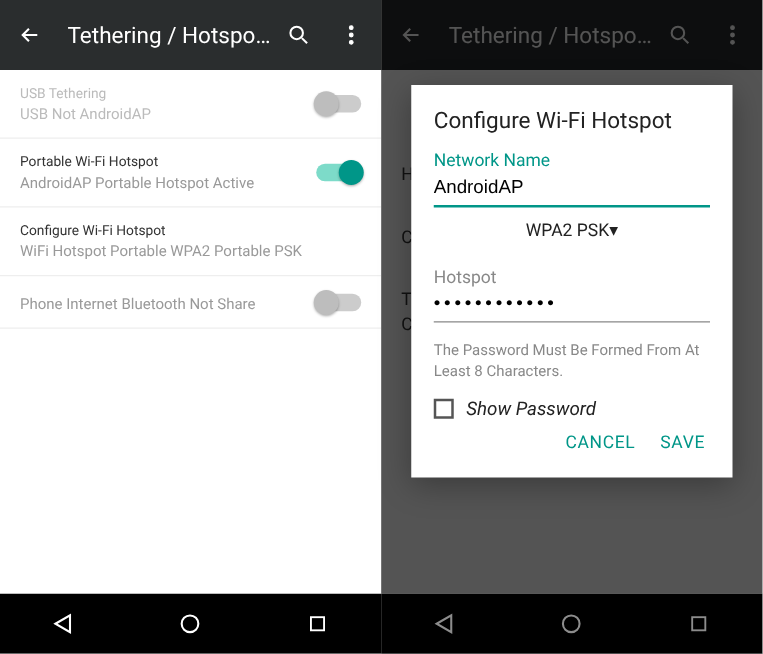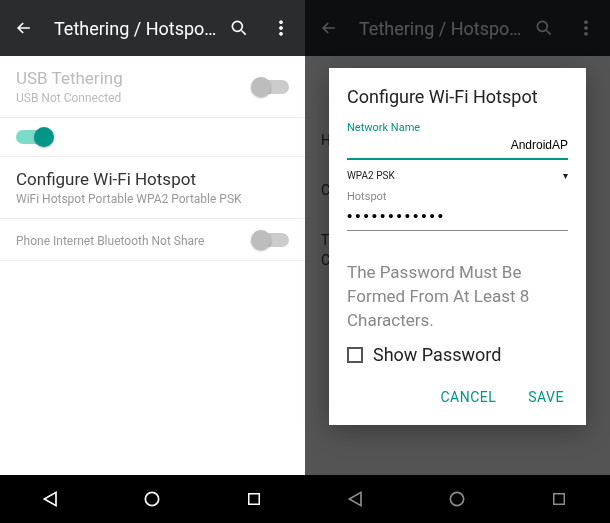--- a/index.html
+++ b/index.html
@@ -7,44 +7,44 @@
   .container { display: flex; width: 610px; height: 523px; }
   .phone { width: 305px; height: 523px; position: relative; background: #fafafa; display: flex; flex-direction: column; }
   .toolbar { background: #2a2d2e; height: 56px; display: flex; align-items: center; padding: 0 12px; color: #fff; }
   .toolbar .title { flex: 1; font-size: 18px; margin-left: 18px; overflow: hidden; white-space: nowrap; text-overflow: ellipsis; }
   .toolbar .icon { width: 24px; height: 24px; display: flex; align-items: center; justify-content: center; }
   .toolbar .icon svg { stroke: #fff; fill: none; }
   .toolbar .actions { display: flex; gap: 18px; margin-left: 8px; }
   .settings-list { flex: 1; background: #fff; overflow: hidden; }
   .row { padding: 12px 16px; border-bottom: 1px solid #eee; display: flex; align-items: center; }
   .row .texts { flex: 1; }
-  .row .primary { font-size: 17px; color: #333; }
+  .row .primary { font-size: 11px; color: #333; }
   .row .secondary { font-size: 12px; color: #999; margin-top: 3px; }
   .row.disabled .primary, .row.disabled .secondary { color: #bbb; }
   .toggle { width: 36px; height: 14px; border-radius: 7px; background: #ccc; position: relative; }
   .toggle .knob { width: 20px; height: 20px; border-radius: 50%; background: #bdbdbd; position: absolute; top: -3px; left: -2px; box-shadow: 0 1px 2px rgba(0,0,0,0.3); }
   .toggle.on { background: #7ddbc9; }
   .toggle.on .knob { background: #009688; left: 18px; }
   .navbar { background: #000; height: 48px; display: flex; align-items: center; justify-content: space-around; }
   .navbar .navicon { width: 22px; height: 22px; display: flex; align-items: center; justify-content: center; }
   .navbar svg { stroke: #fff; fill: none; stroke-width: 2; }
   
   .overlay { position: absolute; inset: 0; background: rgba(0,0,0,0.45); }
   .phone.right .toolbar, .phone.right .settings-list { filter: brightness(0.6); }
   .dialog { position: absolute; top: 68px; left: 24px; right: 24px; background: #fff; box-shadow: 0 6px 24px rgba(0,0,0,0.3); padding: 18px 18px 14px 18px; }
   .dialog h2 { font-size: 18px; font-weight: 400; color: #222; margin-bottom: 14px; }
-  .field-label { font-size: 11px; color: #009688; margin-top: 0; }
+  .field-label { font-size: 14px; color: #009688; margin-top: 12px; }
   .field-label.muted { color: #888; }
-  .field-input { width: 100%; border: none; border-bottom: 2px solid #009688; font-size: 12px; padding: 4px 0 6px 0; outline: none; background: transparent; margin-bottom: 6px; text-align: right; }
-  .field-select { width: 100%; display: flex; justify-content: space-between; align-items: center; border-bottom: 1px solid transparent; font-size: 10px; padding: 4px 0 8px 0; color: #222; }
+  .field-input { width: 100%; border: none; border-bottom: 2px solid #009688; font-size: 15px; padding: 4px 0 6px 0; outline: none; background: transparent; margin-bottom: 6px; }
+  .field-select { width: 100%; display: flex; justify-content: center; align-items: center; border-bottom: 1px solid transparent; font-size: 14px; padding: 4px 0 8px 0; color: #222; }
   .field-pass { width: 100%; border: none; border-bottom: 1px solid #888; font-size: 15px; padding: 4px 0 6px 0; outline: none; letter-spacing: 3px; margin-bottom: 6px; }
-  .hint { font-size: 17px; color: #888; margin: 24px 0 12px 0; line-height: 1.4; }
-  .checkbox-row { display: flex; align-items: center; gap: 10px; font-size: 18px; color: #222; margin-bottom: 18px; }
+  .hint { font-size: 12px; color: #888; margin: 8px 0 12px 0; line-height: 1.4; }
+  .checkbox-row { display: flex; align-items: center; gap: 10px; font-size: 15px; color: #222; margin-bottom: 4px; font-style: italic; }
   .checkbox { width: 16px; height: 16px; border: 2px solid #555; }
-  .dialog-actions { display: flex; justify-content: flex-end; gap: 24px; }
+  .dialog-actions { display: flex; justify-content: flex-end; gap: 12px; }
   .dialog-actions .btn { font-size: 14px; color: #009688; padding: 6px 4px; letter-spacing: .5px; }
   .frag { position: absolute; left: 16px; font-size: 14px; color: #333; }
 </style>
 </head>
 <body>
 
 <div class="container">
 
   <div class="phone left">
     <div class="toolbar">
@@ -68,27 +68,31 @@
               <circle cx="12" cy="19" r="1.8" fill="#fff"></circle>
             </svg>
         </div>
       </div>
     </div>
 
     <div class="settings-list">
       <div class="row disabled">
         <div class="texts">
           <div class="primary">USB Tethering</div>
-          <div class="secondary">USB Not Connected</div>
+          <div class="secondary">USB Not AndroidAP</div>
         </div>
         <div class="toggle">
             <div class="knob"></div>
           </div>
       </div>
       <div class="row">
+        <div class="texts">
+          <div class="primary">Portable Wi-Fi Hotspot</div>
+          <div class="secondary">AndroidAP Portable Hotspot Active</div>
+        </div>
         <div class="toggle on">
             <div class="knob"></div>
           </div>
       </div>
       <div class="row">
         <div class="texts">
           <div class="primary">Configure Wi-Fi Hotspot</div>
           <div class="secondary">WiFi Hotspot Portable WPA2 Portable PSK</div>
         </div>
       </div>

